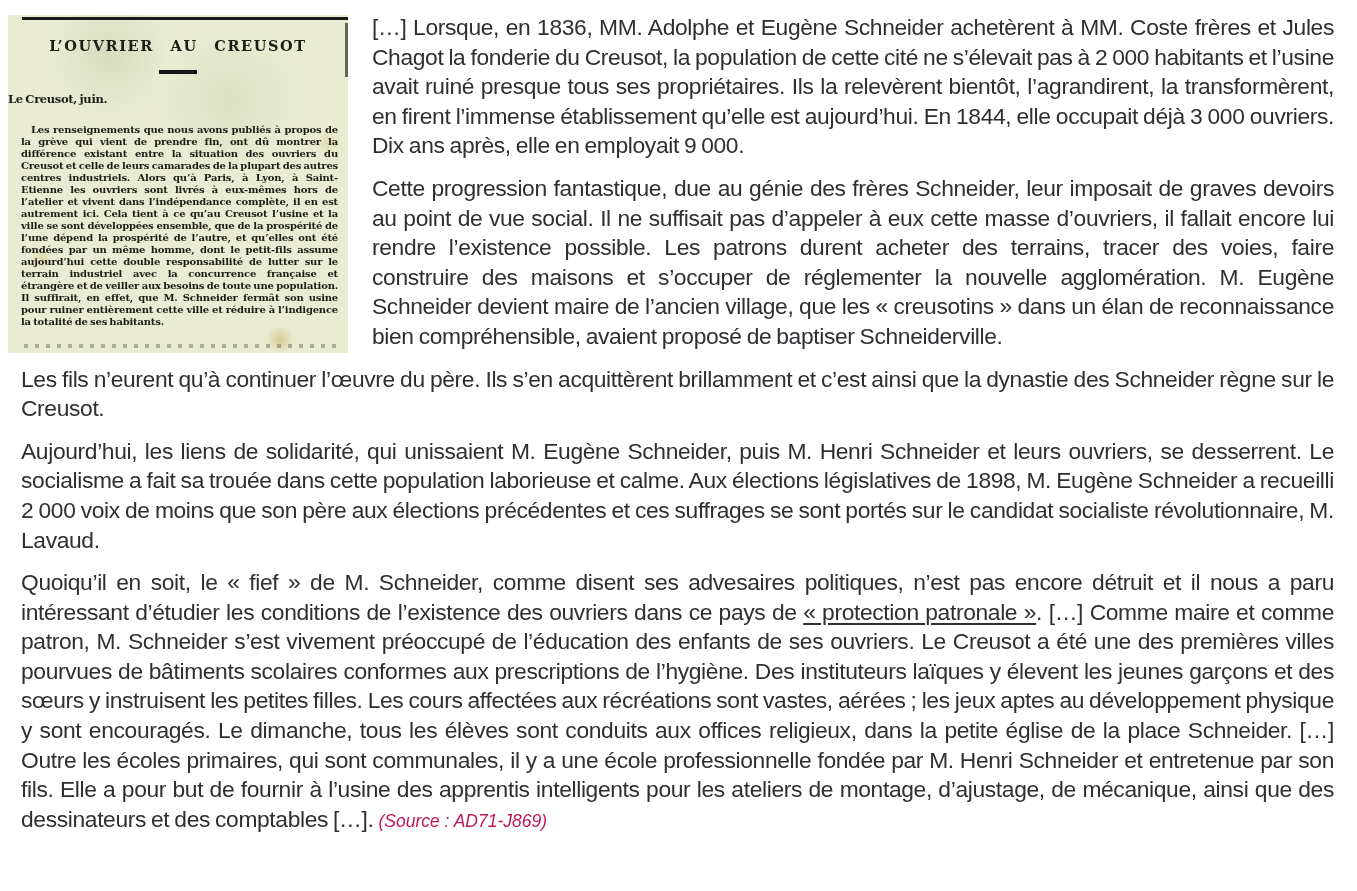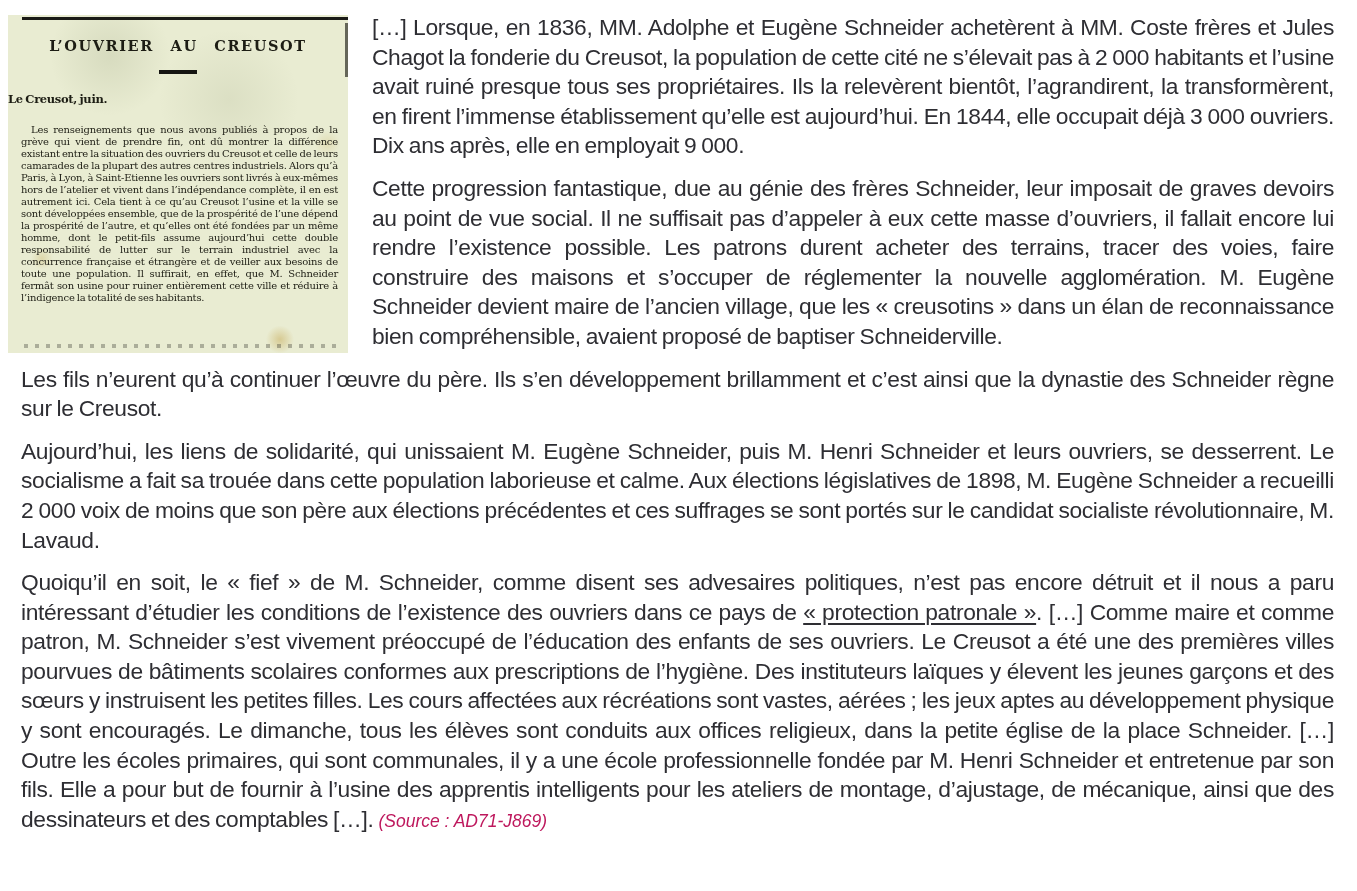--- a/index.html
+++ b/index.html
@@ -79,21 +79,21 @@
     text-align: left;
     padding-right: 12px;
     font-weight: bold;
     font-size: 11.5px;
     margin-bottom: 10px;
   }
   .clip-body {
     padding: 0 10px 0 13px;
     font-size: 10px;
     line-height: 12px;
-    font-weight: normal;
+    font-weight: bold;
     letter-spacing: -0.2px;
     text-indent: 10px;
     text-align: justify;
   }
   .clip-cutline {
     position: absolute;
     bottom: 5px; left: 16px; right: 12px;
     height: 4px;
     background: repeating-linear-gradient(90deg,
       rgba(28,28,22,0.55) 0 4px, rgba(28,28,22,0) 4px 11px);
@@ -144,21 +144,21 @@
       <div class="clip-rightmark"></div>
       <div class="clip-title">L’OUVRIER AU CREUSOT</div>
       <div class="clip-rule"></div>
       <div class="clip-dateline">Le Creusot, juin.</div>
       <div class="clip-body">Les renseignements que nous avons publiés à propos de la grève qui vient de prendre fin, ont dû montrer la différence existant entre la situation des ouvriers du Creusot et celle de leurs camarades de la plupart des autres centres industriels. Alors qu’à Paris, à Lyon, à Saint-Etienne les ouvriers sont livrés à eux-mêmes hors de l’atelier et vivent dans l’indépendance complète, il en est autrement ici. Cela tient à ce qu’au Creusot l’usine et la ville se sont développées ensemble, que de la prospérité de l’une dépend la prospérité de l’autre, et qu’elles ont été fondées par un même homme, dont le petit-fils assume aujourd’hui cette double responsabilité de lutter sur le terrain industriel avec la concurrence française et étrangère et de veiller aux besoins de toute une population. Il suffirait, en effet, que M. Schneider fermât son usine pour ruiner entièrement cette ville et réduire à l’indigence la totalité de ses habitants.</div>
       <div class="clip-cutline"></div>
     </div>
 
     <div class="para">[…] Lorsque, en 1836, MM. Adolphe et Eugène Schneider achetèrent à MM. Coste frères et Jules Chagot la fonderie du Creusot, la population de cette cité ne s’élevait pas à 2 000 habitants et l’usine avait ruiné presque tous ses propriétaires. Ils la relevèrent bientôt, l’agrandirent, la transformèrent, en firent l’immense établissement qu’elle est aujourd’hui. En 1844, elle occupait déjà 3 000 ouvriers. Dix ans après, elle en employait 9 000.</div>
     <div class="para">Cette progression fantastique, due au génie des frères Schneider, leur imposait de graves devoirs au point de vue social. Il ne suffisait pas d’appeler à eux cette masse d’ouvriers, il fallait encore lui rendre l’existence possible. Les patrons durent acheter des terrains, tracer des voies, faire construire des maisons et s’occuper de réglementer la nouvelle agglomération. M. Eugène Schneider devient maire de l’ancien village, que les « creusotins » dans un élan de reconnaissance bien compréhensible, avaient proposé de baptiser Schneiderville.</div>
-    <div class="para">Les fils n’eurent qu’à continuer l’œuvre du père. Ils s’en développement brillamment et c’est ainsi que la dynastie des Schneider règne sur le Creusot.</div>
+    <div class="para">Les fils n’eurent qu’à continuer l’œuvre du père. Ils s’en acquittèrent brillamment et c’est ainsi que la dynastie des Schneider règne sur le Creusot.</div>
     <div class="para">Aujourd’hui, les liens de solidarité, qui unissaient M. Eugène Schneider, puis M. Henri Schneider et leurs ouvriers, se desserrent. Le socialisme a fait sa trouée dans cette population laborieuse et calme. Aux élections législatives de 1898, M. Eugène Schneider a recueilli 2 000 voix de moins que son père aux élections précédentes et ces suffrages se sont portés sur le candidat socialiste révolutionnaire, M. Lavaud.</div>
     <div class="para"><span>Quoiqu’il en soit, le « fief » de M. Schneider, comme disent ses advesaires politiques, n’est pas encore détruit et il nous a paru intéressant d’étudier les conditions de l’existence des ouvriers dans ce pays de </span><span class="underline">« protection patronale »</span><span>. […] Comme maire et comme patron, M. Schneider s’est vivement préoccupé de l’éducation des enfants de ses ouvriers. Le Creusot a été une des premières villes pourvues de bâtiments scolaires conformes aux prescriptions de l’hygiène. Des instituteurs laïques y élevent les jeunes garçons et des sœurs y instruisent les petites filles. Les cours affectées aux récréations sont vastes, aérées ; les jeux aptes au développement physique y sont encouragés. Le dimanche, tous les élèves sont conduits aux offices religieux, dans la petite église de la place Schneider. […] Outre les écoles primaires, qui sont communales, il y a une école professionnelle fondée par M. Henri Schneider et entretenue par son fils. Elle a pour but de fournir à l’usine des apprentis intelligents pour les ateliers de montage, d’ajustage, de mécanique, ainsi que des dessinateurs et des comptables […]. </span><span class="source">(Source : AD71-J869)</span></div>
   </div>
 
   <div class="scrollbar">
     <div class="sb-corner"></div>
     <div class="sb-thumb"></div>
   </div>
 </div>
 

